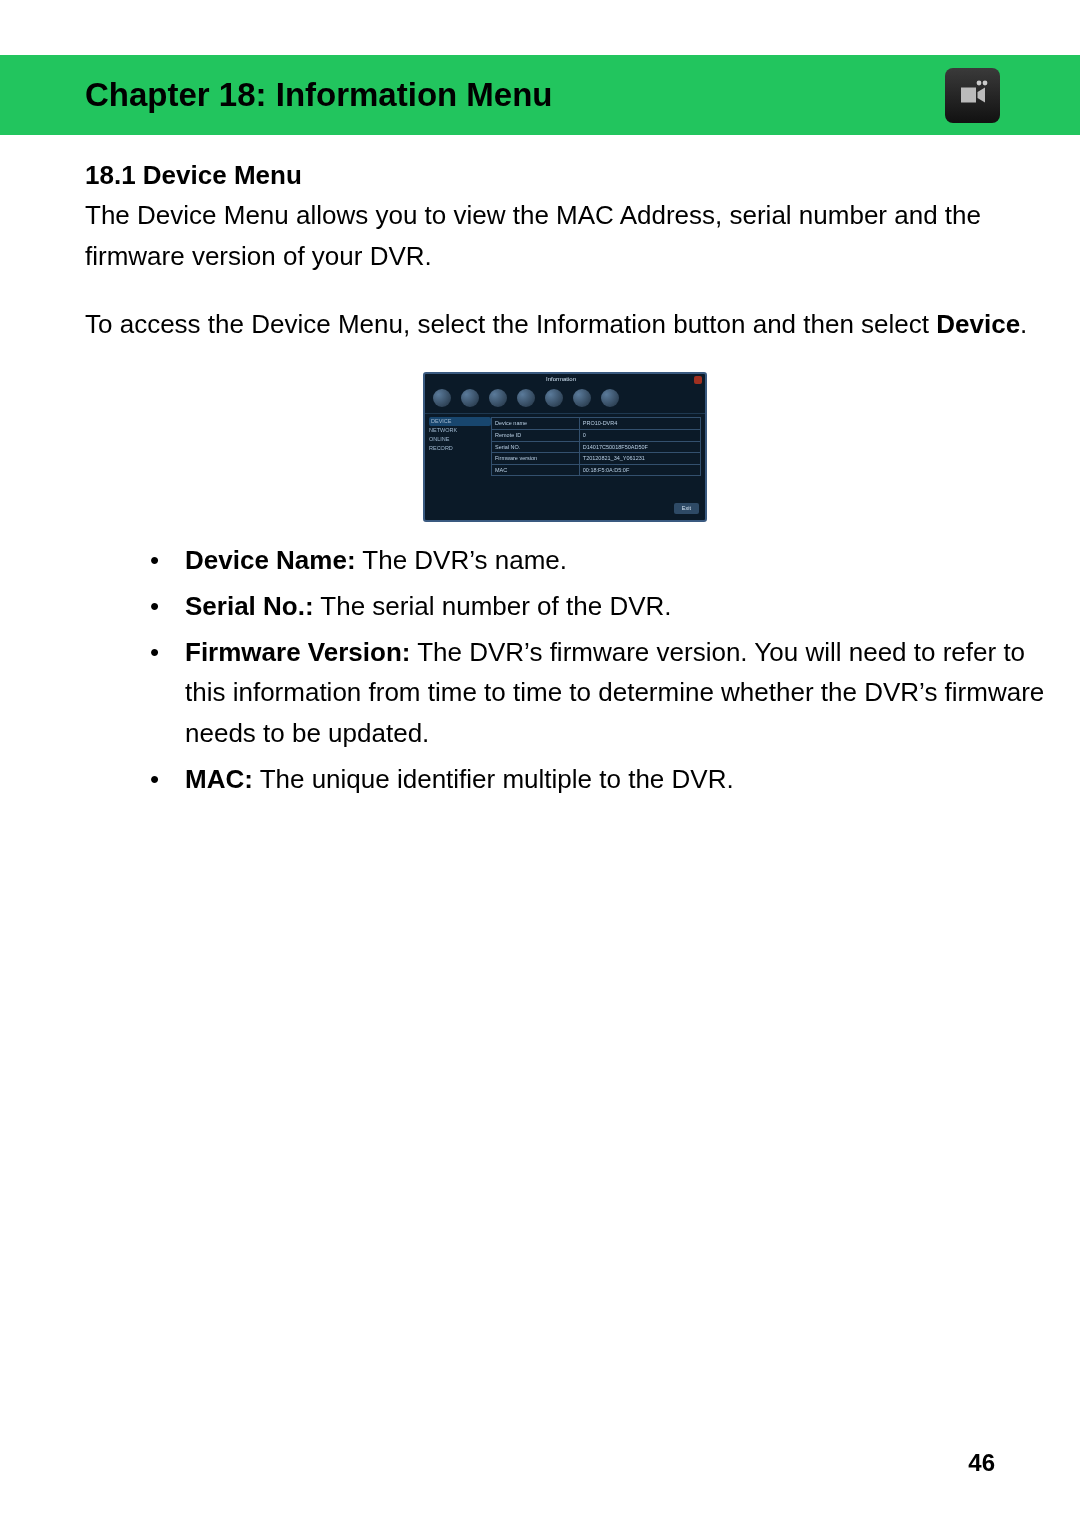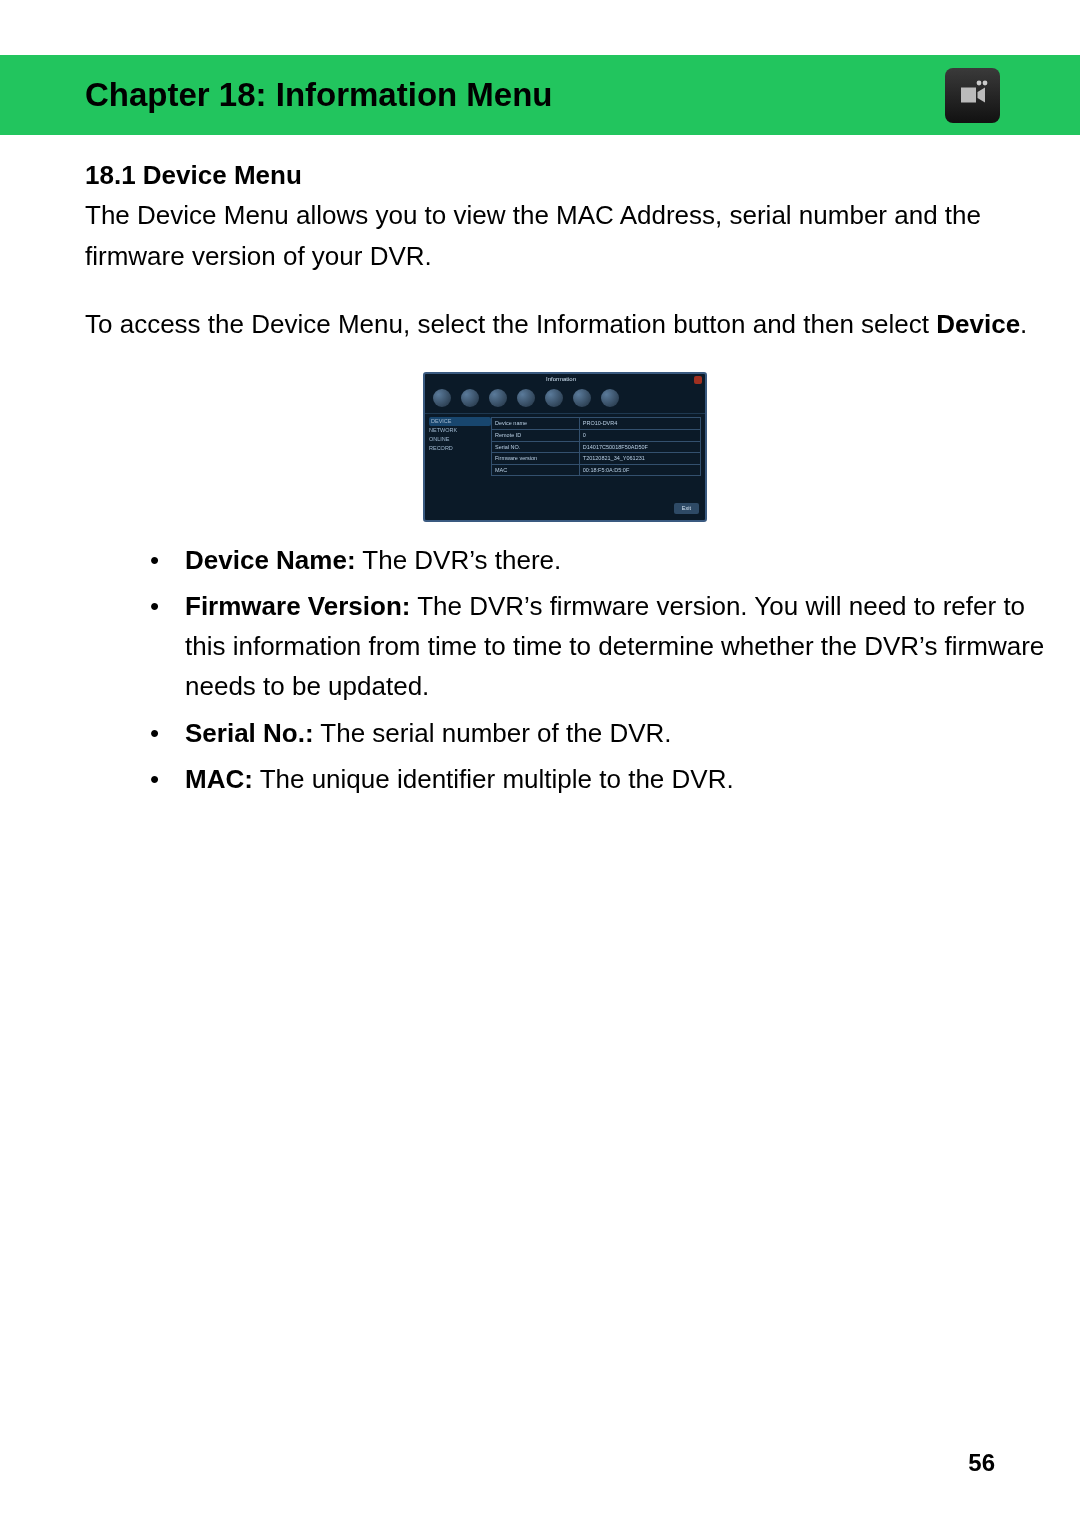--- a/index.html
+++ b/index.html
@@ -196,28 +196,28 @@
           </table>
       </div>
     </div>
     <div class="dvr-footer">
       <div class="dvr-exit">Exit</div>
     </div>
   </div>
 
   <ul class="bullets">
     <li>
-      <span class="b">Device Name:</span><span> The DVR’s there.</span>
+      <span class="b">Device Name:</span><span> The DVR’s name.</span>
+    </li>
+    <li>
+      <span class="b">Serial No.:</span><span> The serial number of the DVR.</span>
     </li>
     <li>
       <span class="b">Firmware Version:</span><span> The DVR’s firmware version. You will need to refer to this information from time to time to determine whether the DVR’s firmware needs to be updated.</span>
     </li>
     <li>
-      <span class="b">Serial No.:</span><span> The serial number of the DVR.</span>
-    </li>
-    <li>
       <span class="b">MAC:</span><span> The unique identifier multiple to the DVR.</span>
     </li>
   </ul>
 
 </div>
 
-<div class="pagenum">56</div>
+<div class="pagenum">46</div>
 
 </body></html>

